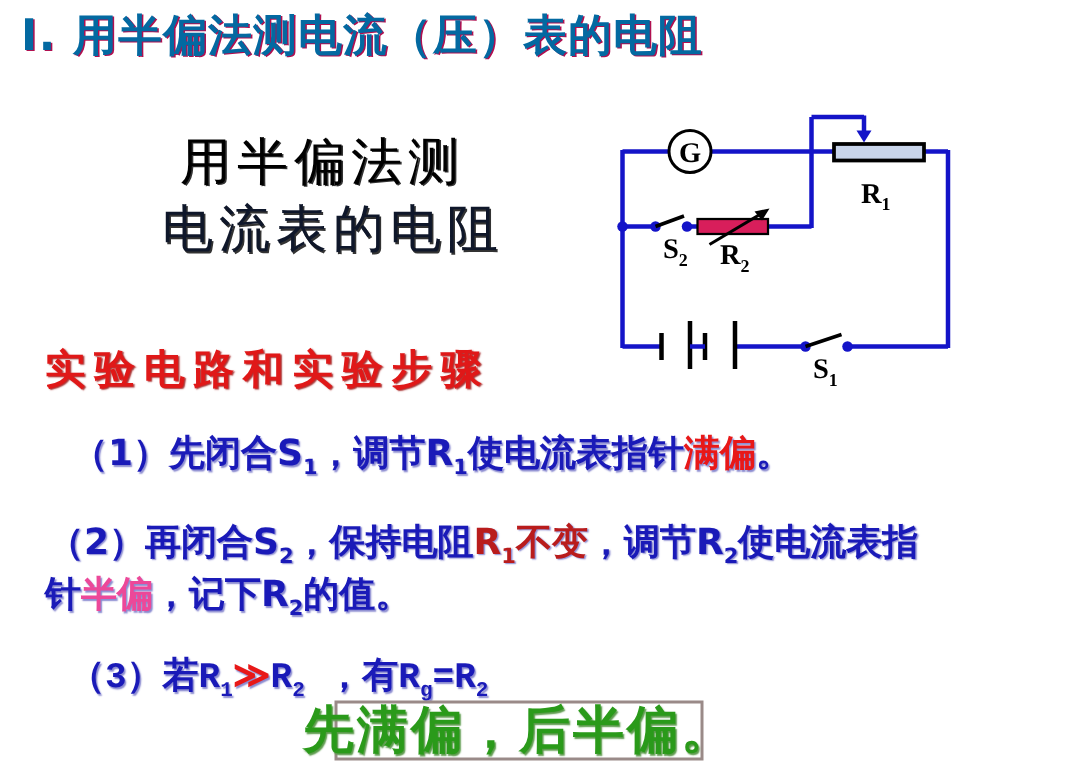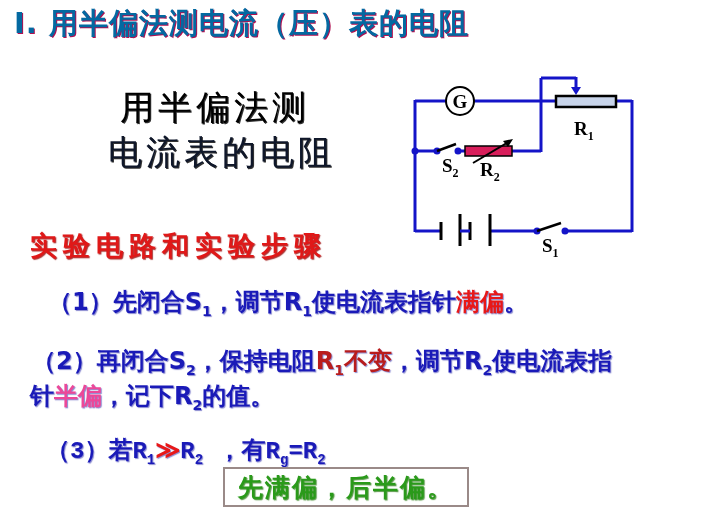--- a/index.html
+++ b/index.html
@@ -19,21 +19,21 @@
   .sec-head {
     left: 30px; top: 228px; font-size: 27px; font-family: "DejaVu Serif", "Liberation Serif", serif;
     font-weight: bold; letter-spacing: 6px; text-shadow: 1px 1px 1px #a33;
   }
   .step { font-size: 24px; font-weight: bold; text-shadow: 1px 1px 1px #8a8ad0; }
   .step sub { font-size: 14px; vertical-align: -6px; }
   .note-box {
     left: 223px; top: 467px; width: 246px; height: 40px; box-sizing: border-box;
     border: 2px solid #9a8a88; display: flex; align-items: center; justify-content: center;
   }
-  .note-text { font-size: 25px; font-weight: bold; letter-spacing: 2px; text-shadow: 1px 1px 1px #5a9a4a; font-family: Liberation Mono, monospace; }
+  .note-text { font-size: 34px; font-weight: bold; letter-spacing: 2px; text-shadow: 1px 1px 1px #5a9a4a; font-family: Liberation Mono, monospace; }
   svg { position: absolute; left: 0; top: 0; }
   .lbl { font-family: "Liberation Serif", "DejaVu Serif", serif; font-weight: bold; }
 </style>
 </head>
 <body>
 
 <div class="abs title" style="color:#0369a1;">I. 用半偏法测电流（压）表的电阻</div>
 
 <div class="abs subtitle" style="left:120px; top:85px; color:#000;">用半偏法测</div>
 <div class="abs subtitle" style="left:108px; top:130px; color:#0f172a;">电流表的电阻</div>

